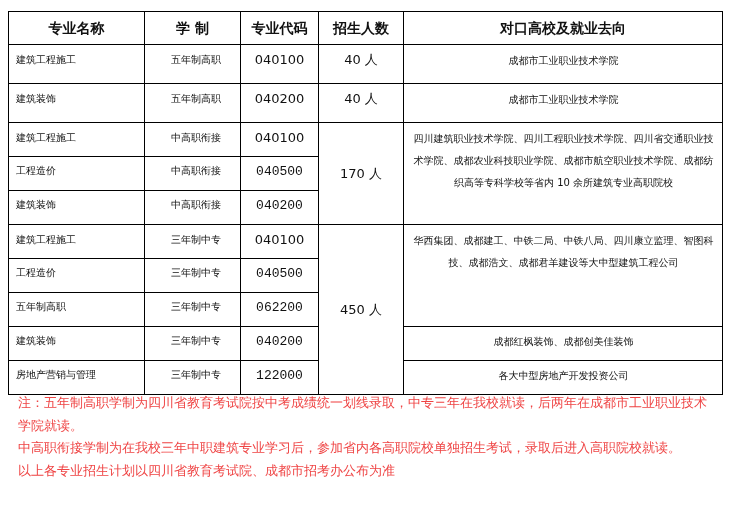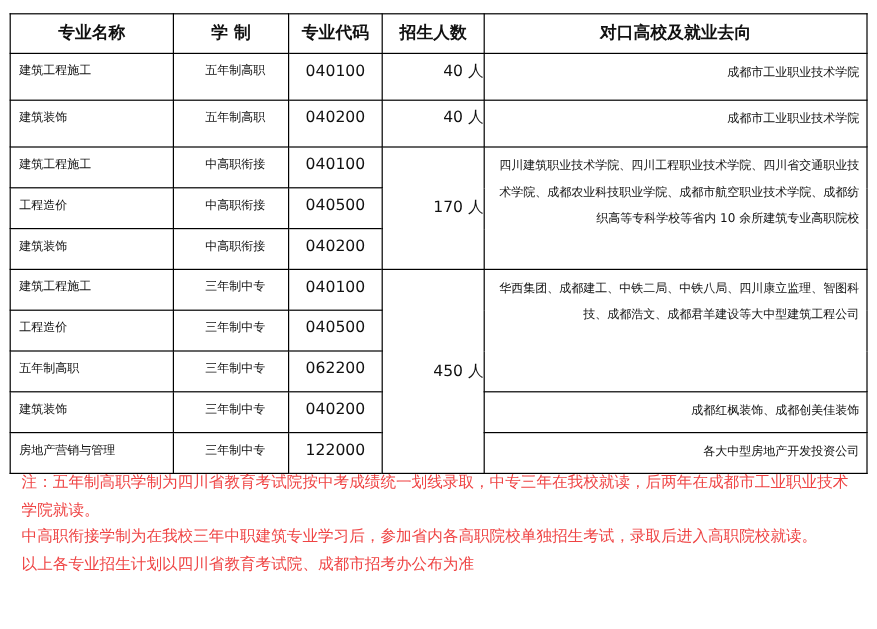--- a/index.html
+++ b/index.html
@@ -34,26 +34,26 @@
     table.plan th {
       font-weight: bold;
       height: 32px;
       vertical-align: middle;
       text-align: center;
       font-size: 14px;
     }
     .c-name { padding-left: 7px !important; text-align: left; }
     .c-sys  { padding-left: 7px !important; text-align: center; }
     .c-code { text-align: center; font-size: 13px !important; }
-    .c-num  { text-align: right; vertical-align: middle !important; font-size: 13px !important; }
+    .c-num  { text-align: center; vertical-align: middle !important; font-size: 13px !important; }
     .c-num.top { vertical-align: top !important; }
-    .c-dest { padding-left: 7px !important; padding-right: 6px !important; text-align: right; line-height: 22px !important; margin-left: 19px; }
+    .c-dest { padding-left: 7px !important; padding-right: 6px !important; text-align: center; line-height: 22px !important; margin-left: 19px; }
     td .cell { padding-top: 5px; }
     tr.r38 td { height: 38px; }
-    tr.r33 td { height: 33px; }
+    tr.r33 td { height: 33px; font-family: Liberation Mono, monospace; }
     tr.r34 td { height: 33px; }
     .dest-multi { padding-top: 5px; }
 
     .notes {
       position: absolute;
       left: 18px;
       top: 392px;
       width: 700px;
       font-size: 13px;
       line-height: 22.5px;

